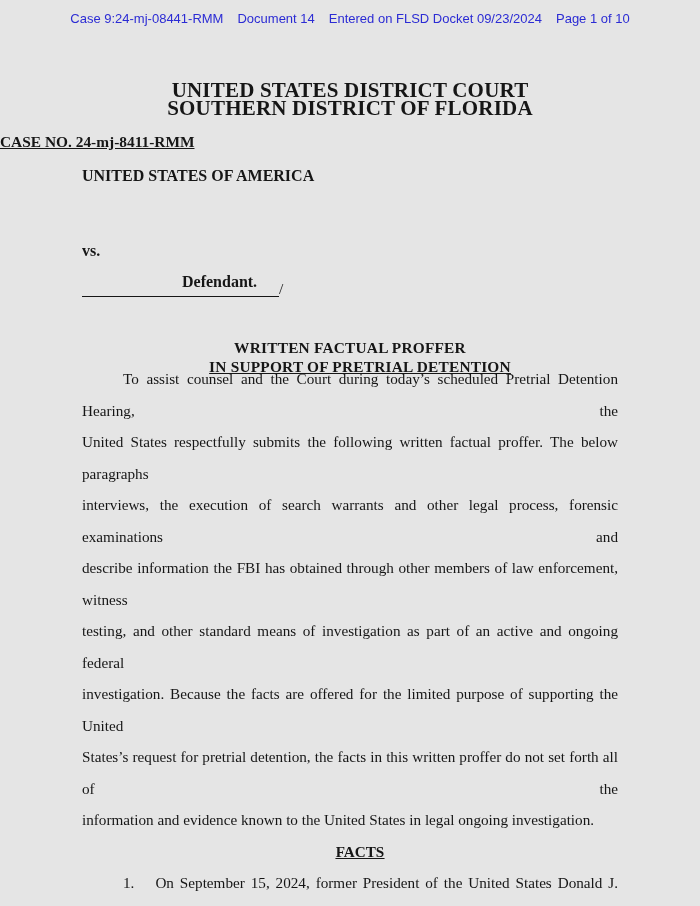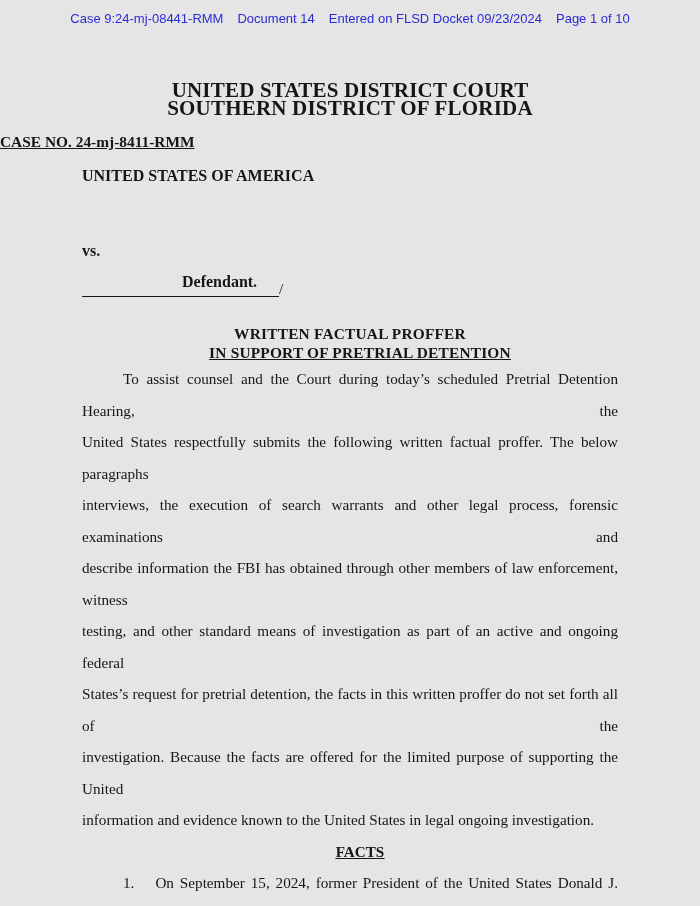--- a/index.html
+++ b/index.html
@@ -61,21 +61,21 @@
     display: inline-block;
     width: 197px;
     height: 17px;
     border-bottom: 1.6px solid #161616;
   }
   .cap-slash { font-size: 15.4px; line-height: 17px; }
 
   
   .doc-title {
     position: absolute;
-    top: 325px; left: 0; right: 0;
+    top: 339px; left: 0; right: 0;
     text-align: center;
     font-weight: bold;
     font-size: 15.4px;
     line-height: 18.5px;
     letter-spacing: 0.2px;
   }
   .u { text-decoration: underline; margin-left: 20px; }
 
   
   .body {
@@ -132,22 +132,22 @@
     <div>WRITTEN FACTUAL PROFFER</div>
     <div class="u">IN SUPPORT OF PRETRIAL DETENTION</div>
   </div>
 
   <main class="body">
     <div class="ln indent">To assist counsel and the Court during today’s scheduled Pretrial Detention Hearing, the</div>
     <div class="ln">United States respectfully submits the following written factual proffer.  The below paragraphs</div>
     <div class="ln">interviews, the execution of search warrants and other legal process, forensic examinations and</div>
     <div class="ln">describe information the FBI has obtained through other members of law enforcement, witness</div>
     <div class="ln">testing, and other standard means of investigation as part of an active and ongoing federal</div>
+    <div class="ln">investigation.  Because the facts are offered for the limited purpose of supporting the United</div>
     <div class="ln">States’s request for pretrial detention, the facts in this written proffer do not set forth all of the</div>
-    <div class="ln">investigation.  Because the facts are offered for the limited purpose of supporting the United</div>
     <div class="ln last">information and evidence known to the United States in legal ongoing investigation.</div>
 
     <div class="ln heading">
       <span class="u">FACTS</span>
     </div>
 
     <div class="ln indent">
       <span>1.</span><span class="tab"></span><span>On September 15, 2024, former President of the United States Donald J. Trump</span>
     </div>
 

